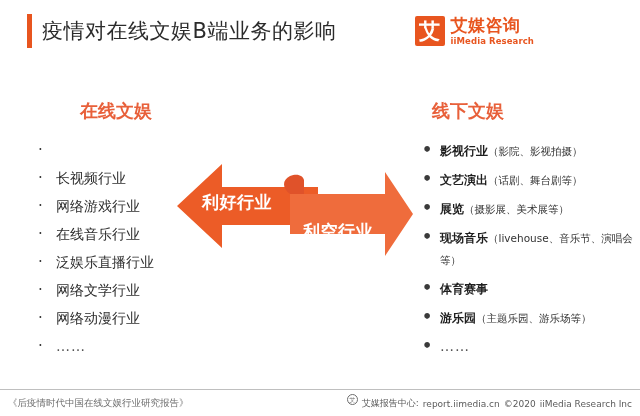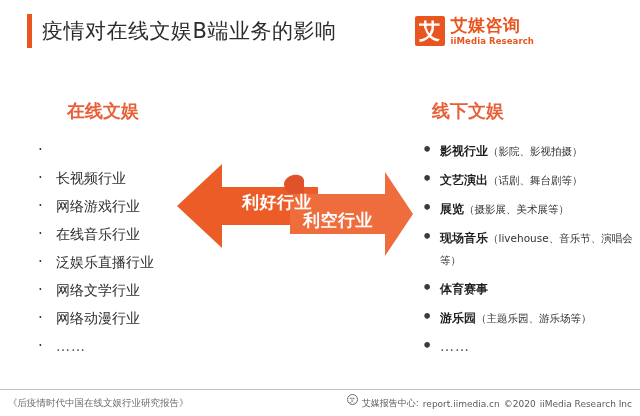--- a/index.html
+++ b/index.html
@@ -75,21 +75,21 @@
   }
 
   
   .col-heading {
     position: absolute;
     font-size: 18px;
     font-weight: 700;
     color: #E8603A;
     white-space: nowrap;
   }
-  .heading-left  { left: 67px;  top: 99px; }
+  .heading-left  { left: 80px;  top: 99px; }
   .heading-right { left: 432px; top: 99px; }
 
   .col {
     position: absolute;
     top: 140px;
   }
   .col-left  { left: 38px;  width: 180px; }
   .col-right { left: 422px; width: 212px; }
 
   .bullet-row {
@@ -128,22 +128,22 @@
   }
   .arrow-svg { position: absolute; left: 0; top: 0; }
   .arrow-label {
     position: absolute;
     font-size: 17px;
     font-weight: 700;
     color: #ffffff;
     white-space: nowrap;
     letter-spacing: 0.5px;
   }
-  .label-left  { left: 32px; top: 33px; margin-left: 40px; }
-  .label-right { left: 133px; top: 51px; }
+  .label-left  { left: 32px; top: 33px; }
+  .label-right { left: 133px; top: 62px; }
 
   
   .footer-rule {
     position: absolute;
     left: 0; bottom: 26px;
     width: 640px; height: 1px;
     background: #bfbfbf;
   }
   .footer-left {
     position: absolute;

